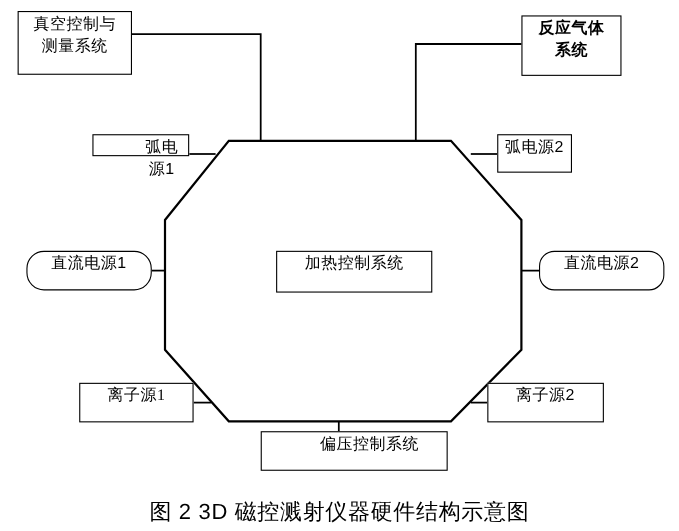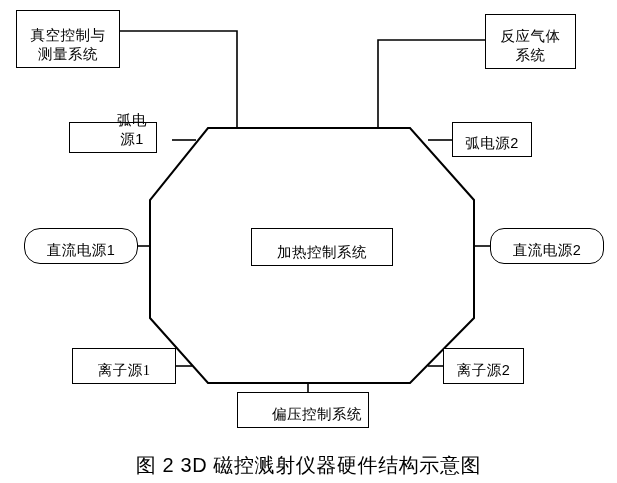--- a/index.html
+++ b/index.html
@@ -24,21 +24,21 @@
     top: 0;
     width: 617px;
     height: 483px;
   }
   .node-box {
     position: absolute;
     box-sizing: border-box;
     border: 1.4px solid #000000;
     background: #ffffff;
     display: flex;
-    align-items: flex-end;
+    align-items: flex-start;
     justify-content: center;
     text-align: center;
     font-size: 14.5px;
     line-height: 1.35;
     letter-spacing: 0.5px;
     padding: 2px 4px;
     white-space: pre-line;
   }
   .caption {
     position: absolute;
@@ -75,50 +75,50 @@
     <line x1="428" y1="366" x2="443" y2="366" stroke="#000000" stroke-width="1.6"></line>
 
     <line x1="308" y1="383" x2="308" y2="392" stroke="#000000" stroke-width="1.6"></line>
   </svg>
 
   <div class="node-box" style="left:16px; top:10px; width:104px; height:58px;">
     <span>真空控制与
 测量系统</span>
   </div>
 
-  <div class="node-box" style="left:485px; top:14px; width:91px; height:55px;">
+  <div class="node-box" style="left:474px; top:14px; width:91px; height:55px;font-weight:bold;">
     <span>反应气体
 系统</span>
   </div>
 
-  <div class="node-box" style="left:69px; top:122px; width:88px; height:31px;padding-left:42px;">
+  <div class="node-box" style="left:84px; top:122px; width:88px; height:20px;padding-left:42px;">
     <span>弧电源1</span>
   </div>
 
-  <div class="node-box" style="left:452px; top:122px; width:80px; height:35px;">
+  <div class="node-box" style="left:452px; top:122px; width:68px; height:35px;">
     <span>弧电源2</span>
   </div>
 
   <div class="node-box" style="left:24px; top:228px; width:114px; height:36px;border-radius:16px;">
     <span>直流电源1</span>
   </div>
 
   <div class="node-box" style="left:490px; top:228px; width:114px; height:36px;border-radius:14px;">
     <span>直流电源2</span>
   </div>
 
   <div class="node-box" style="left:72px; top:348px; width:104px; height:36px;font-family:Liberation Serif, serif;">
     <span>离子源1</span>
   </div>
 
-  <div class="node-box" style="left:443px; top:348px; width:81px; height:36px;">
+  <div class="node-box" style="left:443px; top:348px; width:106px; height:36px;">
     <span>离子源2</span>
   </div>
 
-  <div class="node-box" style="left:237px; top:392px; width:132px; height:36px;padding-left:32px;">
+  <div class="node-box" style="left:237px; top:392px; width:170px; height:36px;padding-left:32px;">
     <span>偏压控制系统</span>
   </div>
 
   <div class="node-box" style="left:232px; top:228px; width:142px; height:38px;margin-left:19px;">
     <span>加热控制系统</span>
   </div>
 
   <div class="caption" style="top:452px;">图 2    3D 磁控溅射仪器硬件结构示意图</div>
 
 </div>

